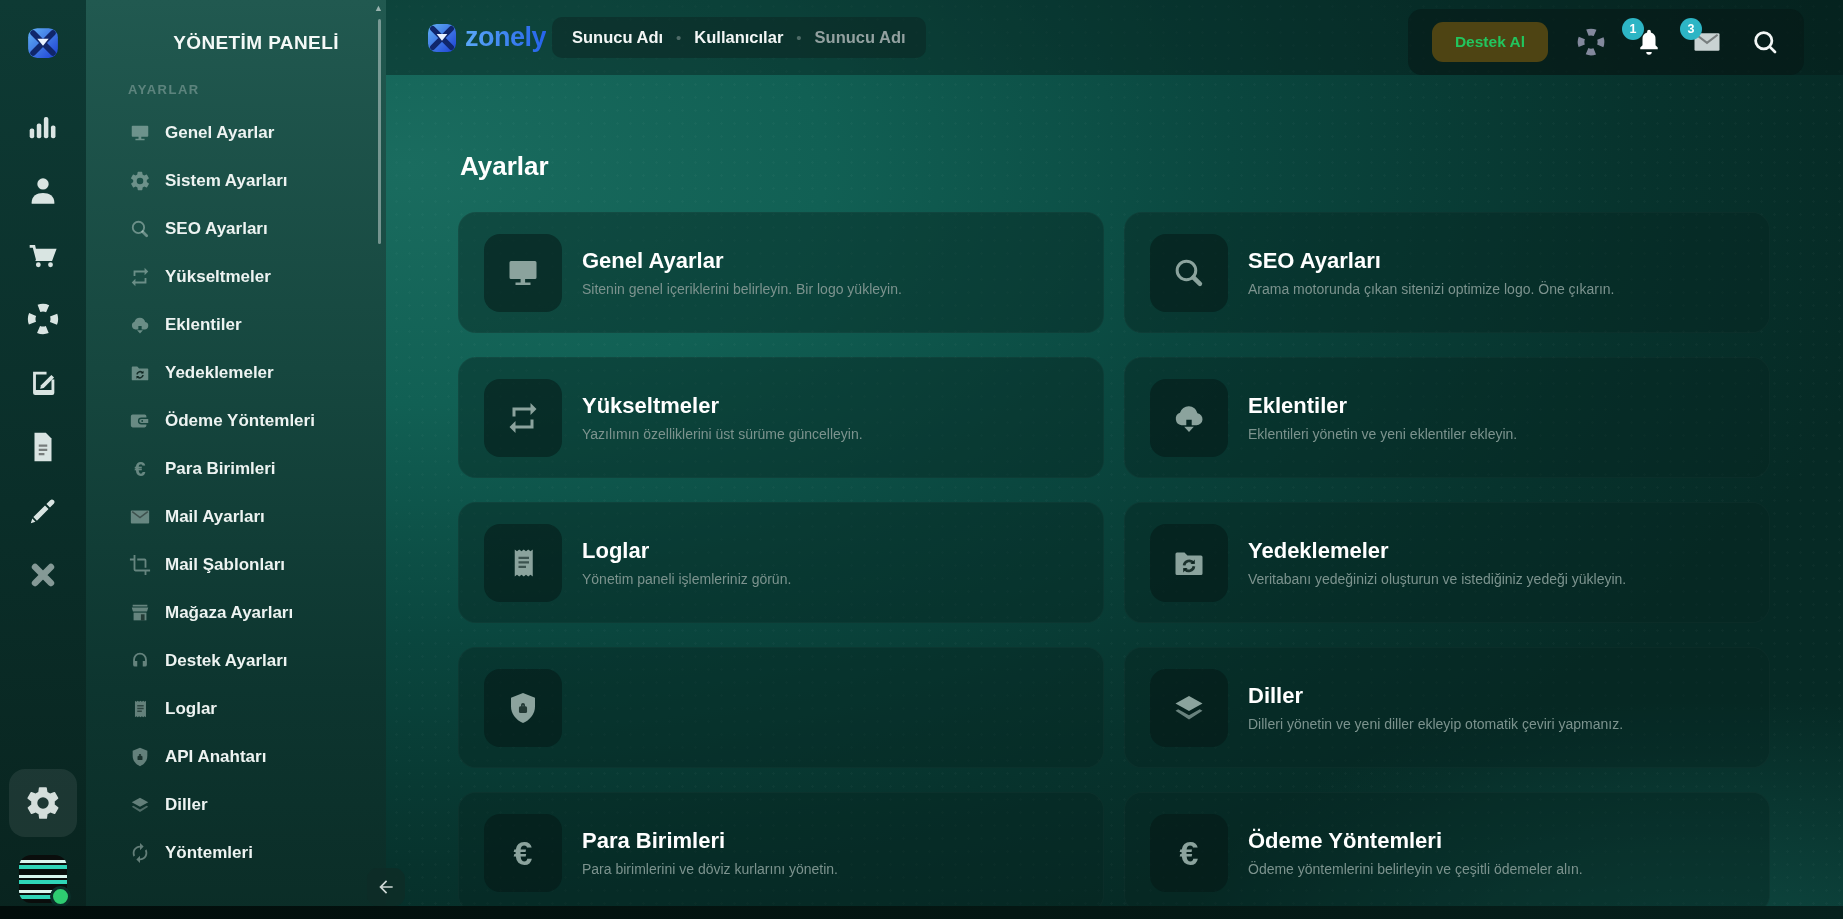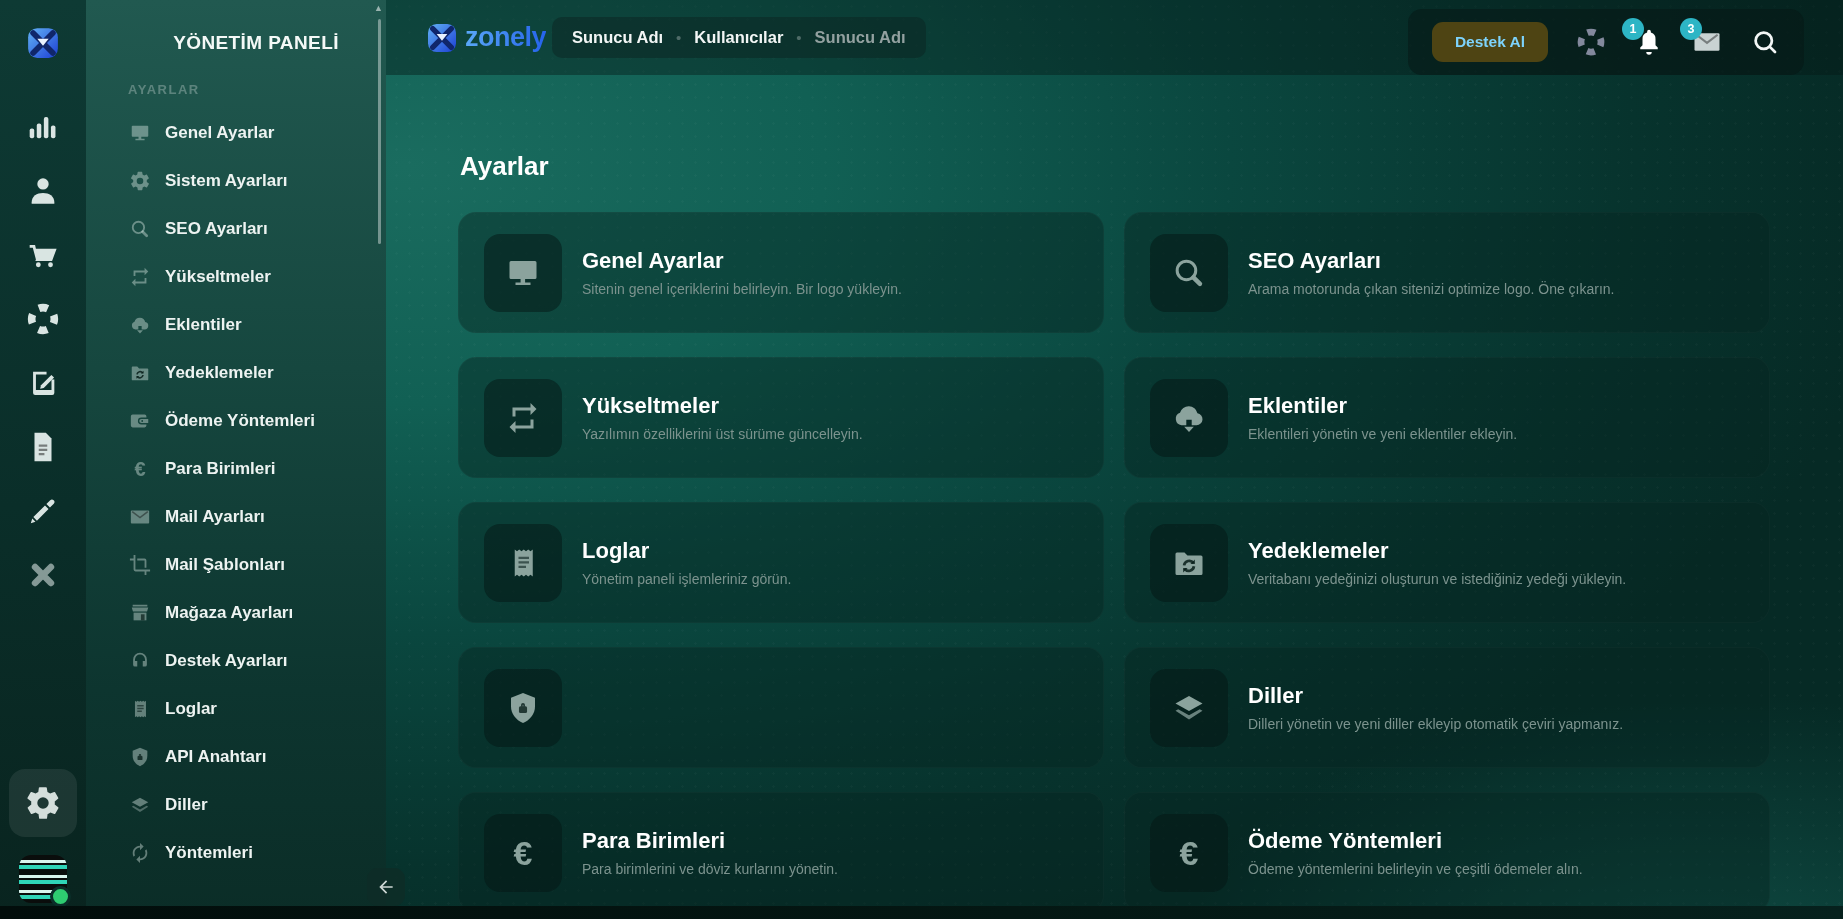--- a/index.html
+++ b/index.html
@@ -51,21 +51,21 @@
   .brand-icon{width:32px;height:32px;}
   .brand-text{font-size:27px;font-weight:800;letter-spacing:-.5px;
     background:linear-gradient(90deg,#5aa8f8,#2563eb);-webkit-background-clip:text;background-clip:text;color:transparent;}
   .crumbs{margin-left:6px;display:flex;align-items:center;gap:13px;
     background:rgba(10,34,30,.45);border-radius:10px;padding:11px 20px;}
   .crumb{font-size:16.5px;font-weight:700;color:#f2f6f5;cursor:pointer;white-space:nowrap;}
   .crumb.muted{color:#93a1a0;}
   .crumb-sep{color:rgba(255,255,255,.28);font-size:15px;}
   .controls{position:absolute;right:39px;top:9px;height:66px;border-radius:14px;
     background:rgba(5,22,19,.5);display:flex;align-items:center;gap:27px;padding:0 24px;}
-  .support-btn{border:none;border-radius:11px;background:#4e4413;color:#7dd3fc;
+  .support-btn{border:none;border-radius:11px;background:#4e4413;color:#22c55e;
     font-family:inherit;font-size:15.5px;font-weight:700;padding:11px 23px;cursor:pointer;}
   .ctrl{position:relative;width:31px;height:31px;display:grid;place-items:center;cursor:pointer;}
   .ctrl .icn{width:30px;height:30px;}
   .ctrl.lifebuoy{color:#83899d;}
   .ctrl.bell{color:#ffffff;}
   .ctrl.mail{color:#c9d2d2;}
   .ctrl.search{color:#f2f6f5;}
   .badge{position:absolute;top:-9px;left:-11px;width:22px;height:22px;border-radius:50%;
     background:#2db5c5;color:#fff;font-size:12.5px;font-weight:700;font-style:normal;
     display:grid;place-items:center;z-index:2;}

